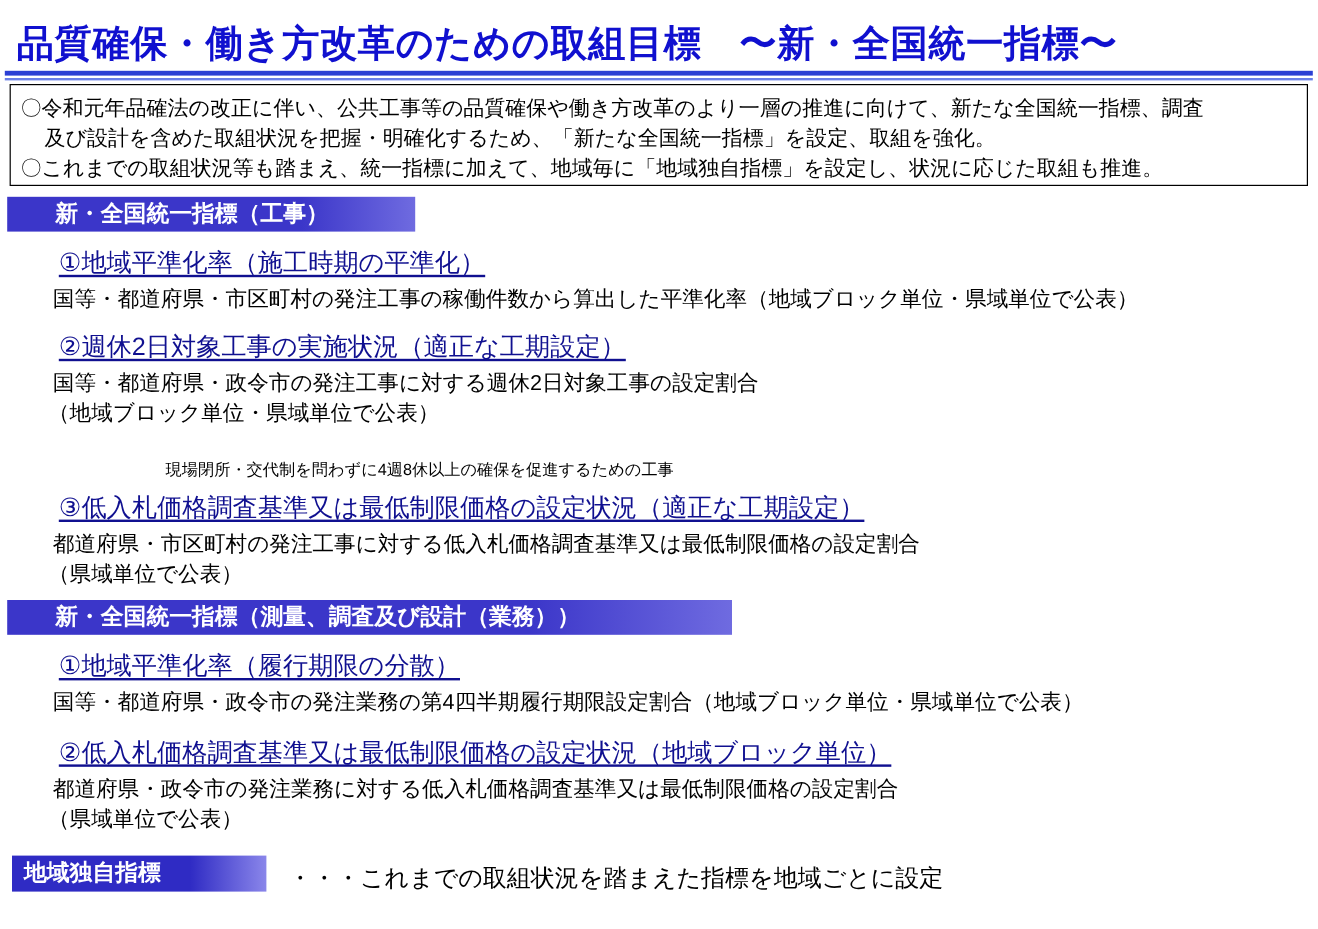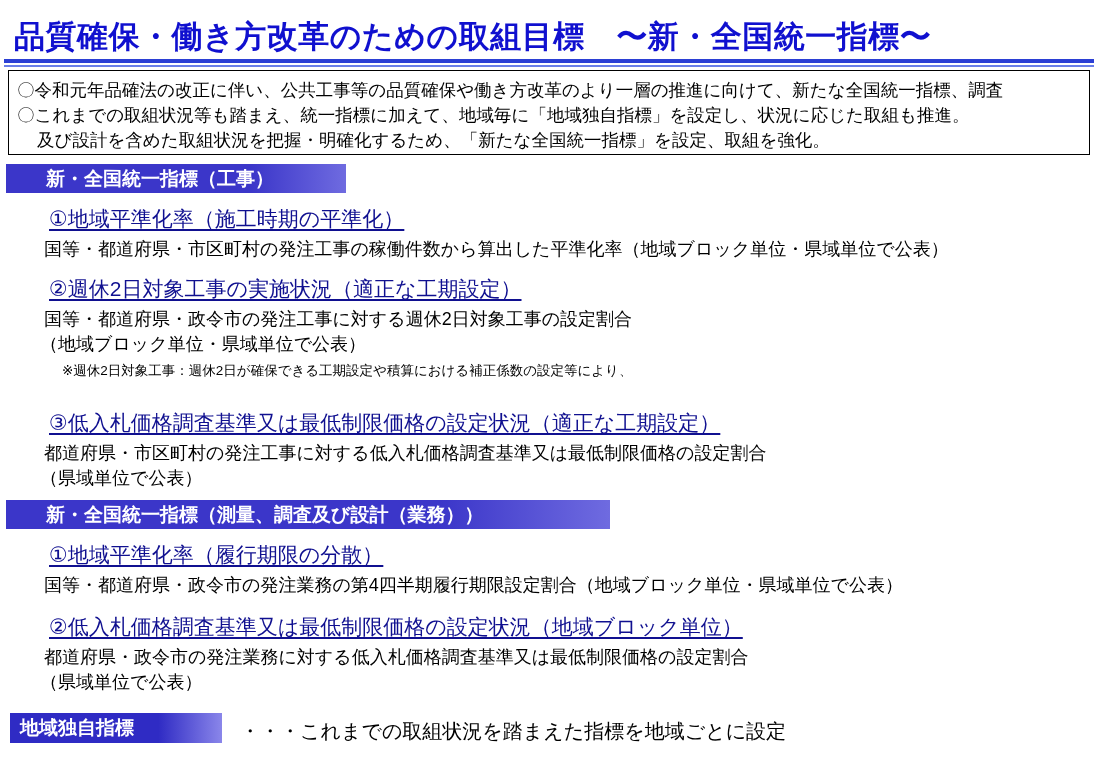--- a/index.html
+++ b/index.html
@@ -141,37 +141,37 @@
 <div class="page">
 
   <div class="title-wrap">
     <div class="title-text">品質確保・働き方改革のための取組目標　〜新・全国統一指標〜</div>
     <div class="title-rule"></div>
     <div class="title-rule2"></div>
   </div>
 
   <div class="lead-box">
     <div class="lead-line">〇令和元年品確法の改正に伴い、公共工事等の品質確保や働き方改革のより一層の推進に向けて、新たな全国統一指標、調査</div>
+    <div class="lead-line indent">及び設計を含めた取組状況を把握・明確化するため、「新たな全国統一指標」を設定、取組を強化。</div>
     <div class="lead-line">〇これまでの取組状況等も踏まえ、統一指標に加えて、地域毎に「地域独自指標」を設定し、状況に応じた取組も推進。</div>
-    <div class="lead-line indent">及び設計を含めた取組状況を把握・明確化するため、「新たな全国統一指標」を設定、取組を強化。</div>
   </div>
 
   <div class="sec-bar gradient" id="sec1">新・全国統一指標（工事）</div>
 
   <div class="item-head" style="left:34px; top:205px;">
     <span class="u">①地域平準化率（施工時期の平準化）</span>
   </div>
   <div class="item-body" style="left:44px; top:236px;">国等・都道府県・市区町村の発注工事の稼働件数から算出した平準化率（地域ブロック単位・県域単位で公表）</div>
 
   <div class="item-head" style="left:34px; top:275px;">
     <span class="u">②週休2日対象工事の実施状況（適正な工期設定）</span>
   </div>
   <div class="item-body" style="left:44px; top:306px;">国等・都道府県・政令市の発注工事に対する週休2日対象工事の設定割合</div>
   <div class="item-body" style="left:40px; top:331px;">（地域ブロック単位・県域単位で公表）</div>
-  <div class="item-note" style="left:62px; top:360px;">※週休2日対象工事：週休2日が確保できる工期設定や積算における補正係数の設定等により、</div>
+  <div class="item-note" style="left:138px; top:381px;">現場閉所・交代制を問わずに4週8休以上の確保を促進するための工事</div>
 
   <div class="item-head" style="left:34px; top:409px;">
     <span class="u">③低入札価格調査基準又は最低制限価格の設定状況（適正な工期設定）</span>
   </div>
   <div class="item-body" style="left:44px; top:440px;">都道府県・市区町村の発注工事に対する低入札価格調査基準又は最低制限価格の設定割合</div>
   <div class="item-body" style="left:40px; top:465px;">（県域単位で公表）</div>
 
   <div class="sec-bar gradient" id="sec2">新・全国統一指標（測量、調査及び設計（業務））</div>
 
   <div class="item-head" style="left:34px; top:541px;">

